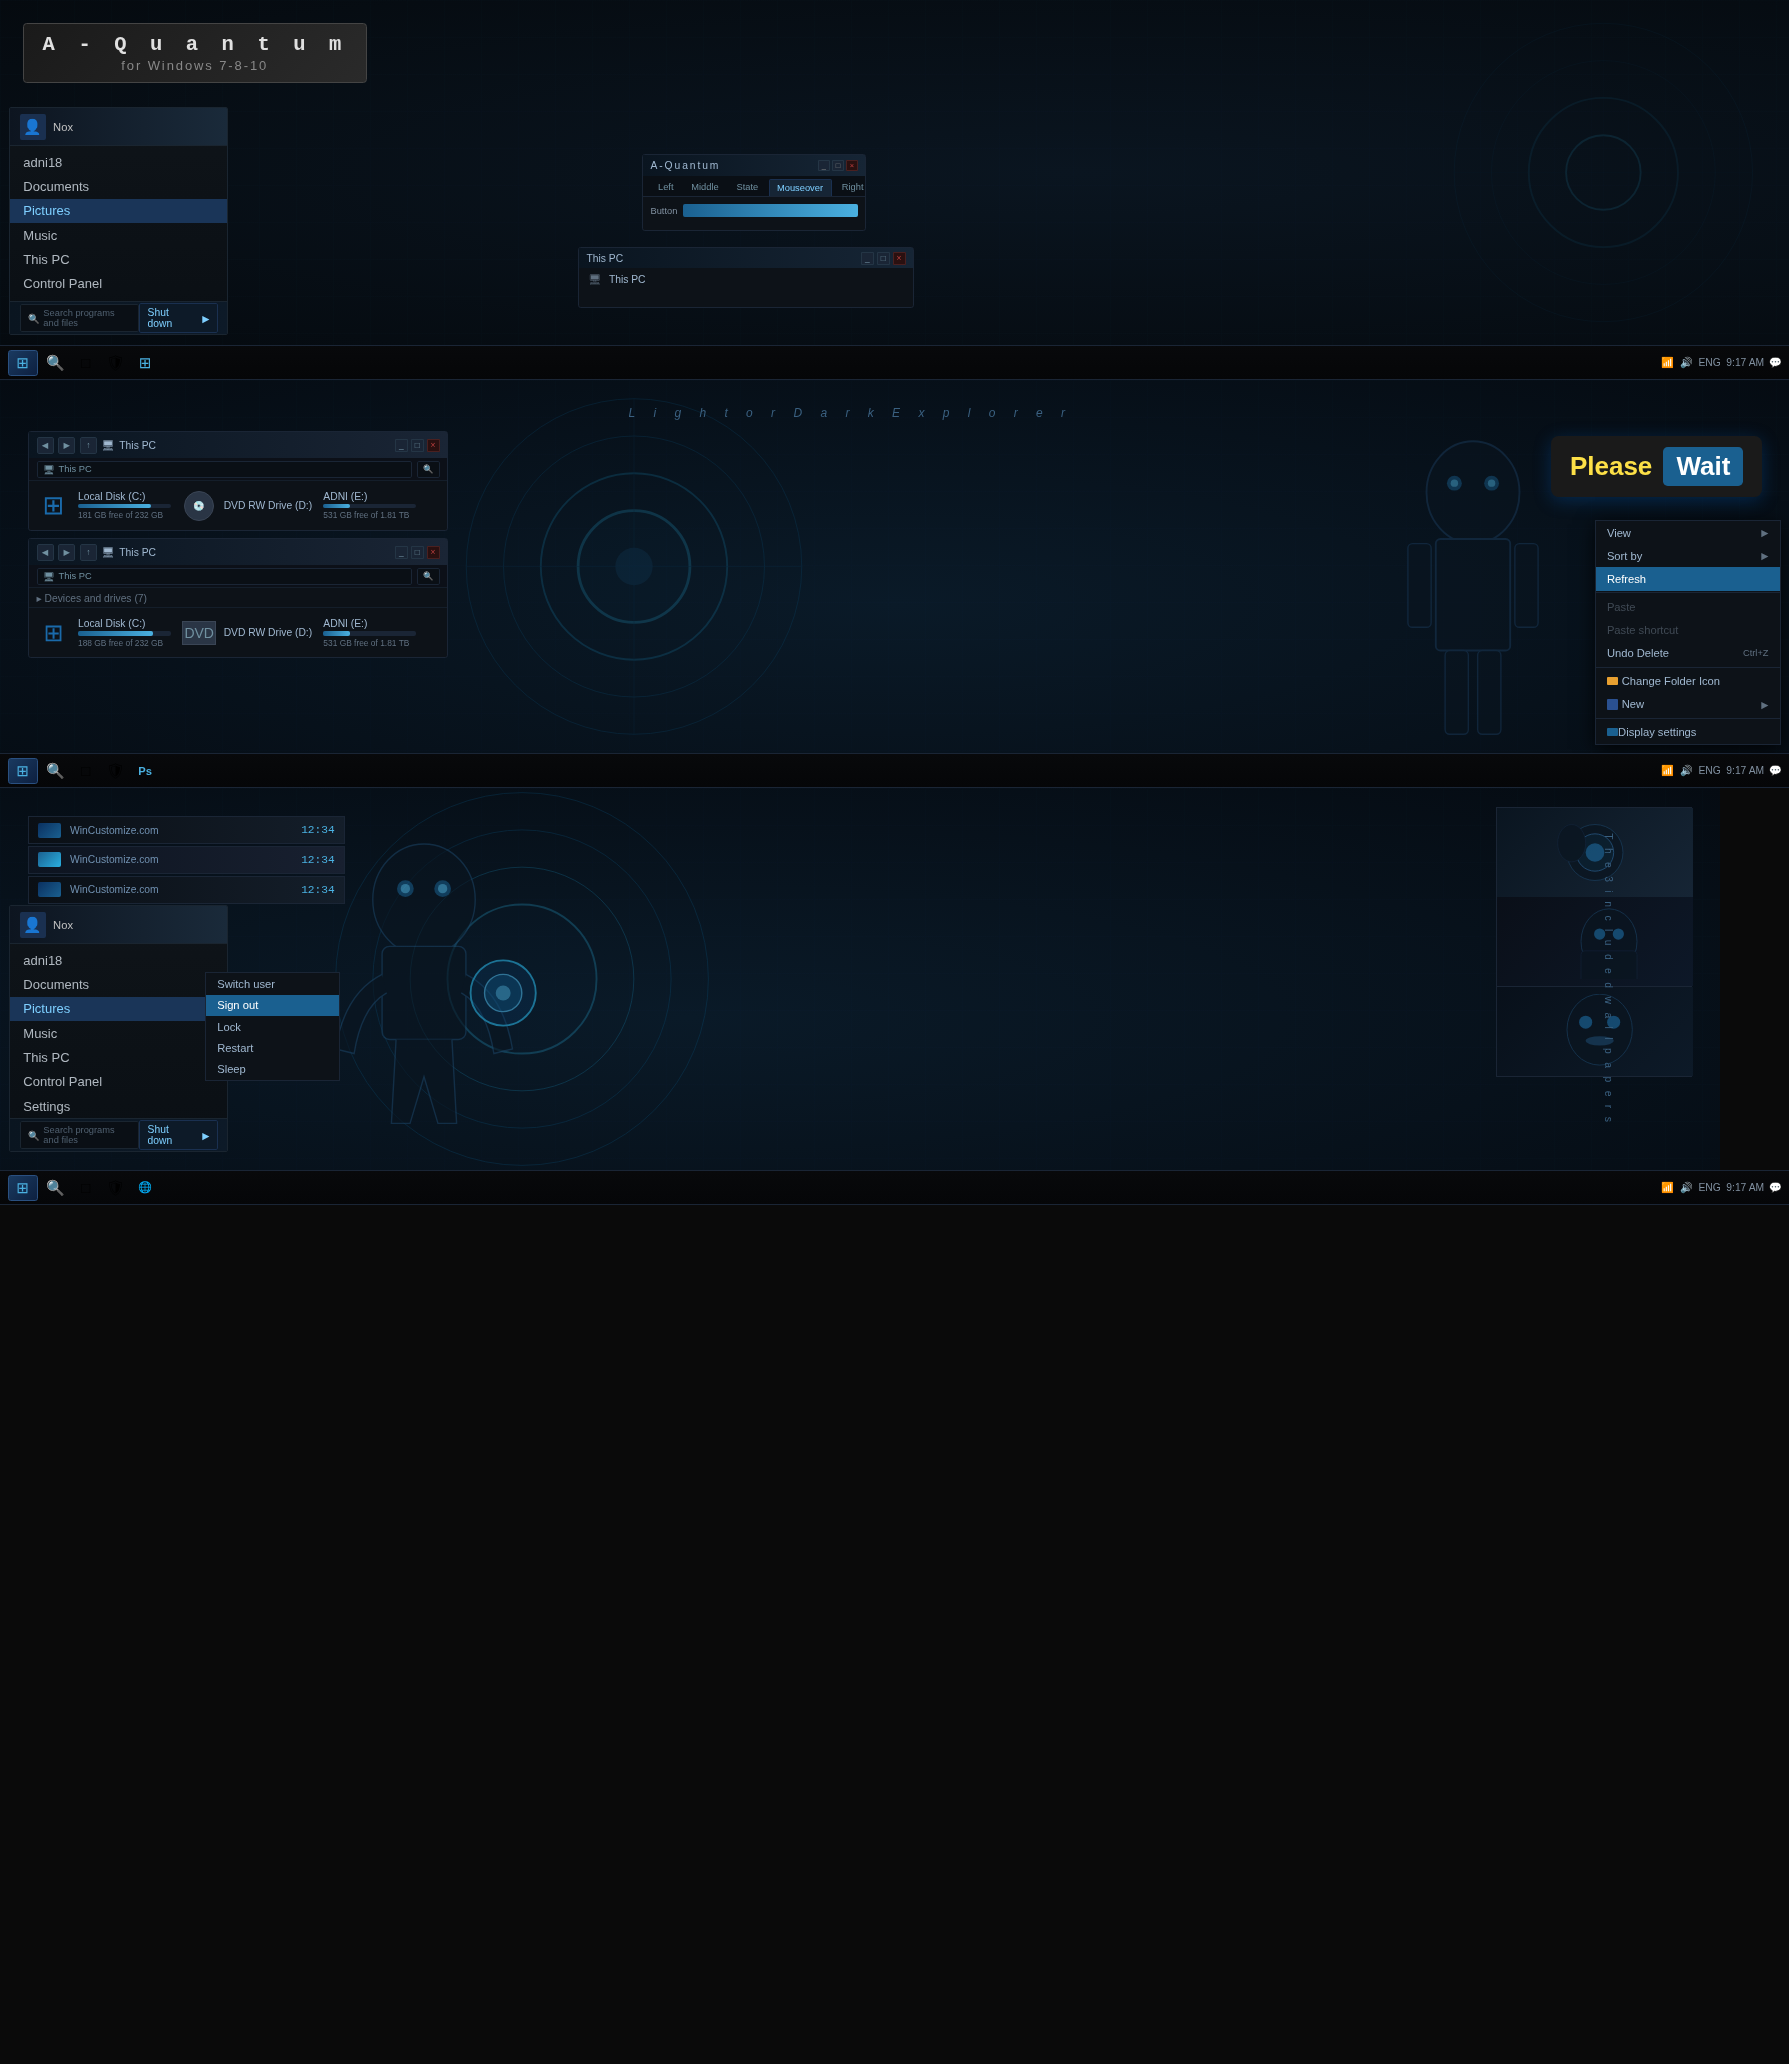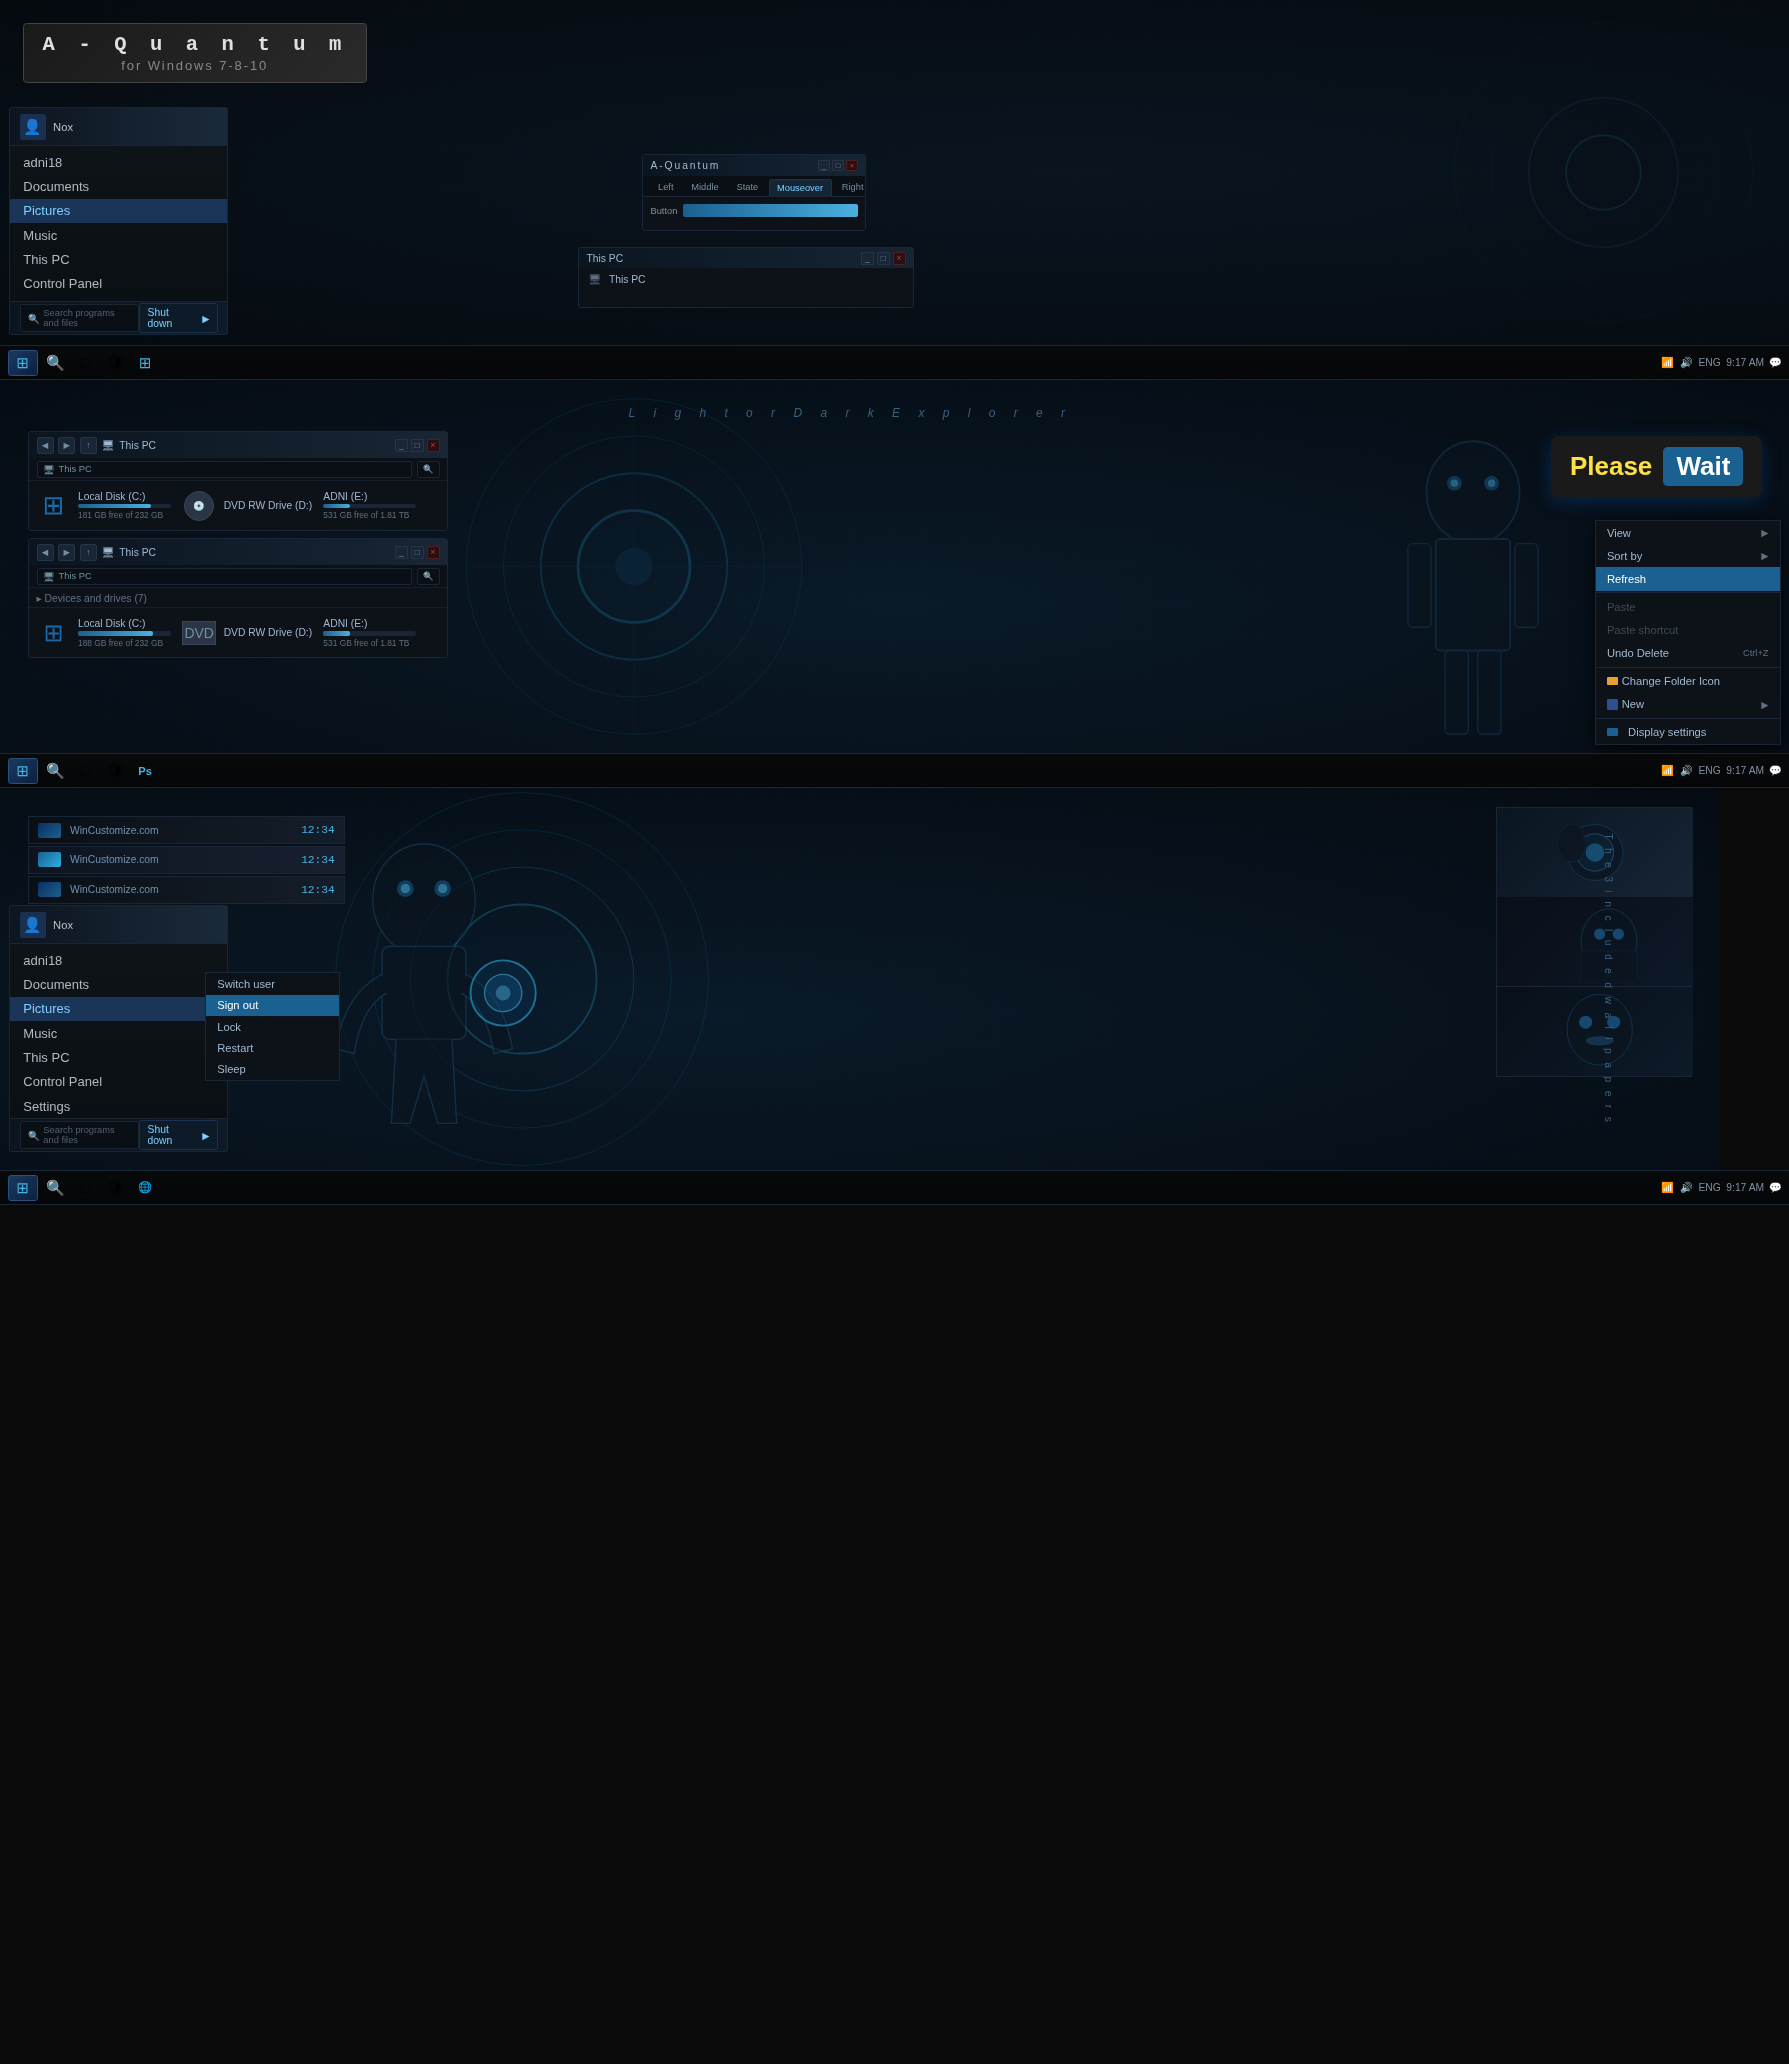--- a/index.html
+++ b/index.html
@@ -916,21 +916,21 @@
     </div>
     <div class="context-menu-item">
       <span style="display:flex;align-items:center;gap:3.7px">
         <span style="display:inline-block;width:11.2px;height:11.2px;background:#2a5090;border-radius:0.9px"></span>
         <span>New</span>
       </span>
       <span class="arrow">▶</span>
     </div>
     <div class="context-menu-separator"></div>
     <div class="context-menu-item">
-      <span style="display:flex;align-items:center;gap:10px">
+      <span style="display:flex;align-items:center;gap:0">
         <span style="display:inline-block;width:11.2px;height:8.4px;background:#1a6090;border-radius:0.9px"></span>
         <span>Display settings</span>
       </span>
     </div>
 
   </div>
 
   <svg style="position:absolute;right:224px;top:18.6px;width:186px;height:345px;opacity:0.5" viewBox="0 0 200 370">
     <ellipse cx="100" cy="100" rx="50" ry="55" fill="#0a1520" stroke="#1a3a5a" stroke-width="2"></ellipse>
     <rect x="60" y="150" width="80" height="120" rx="5" fill="#0a1520" stroke="#1a3a5a" stroke-width="2"></rect>

